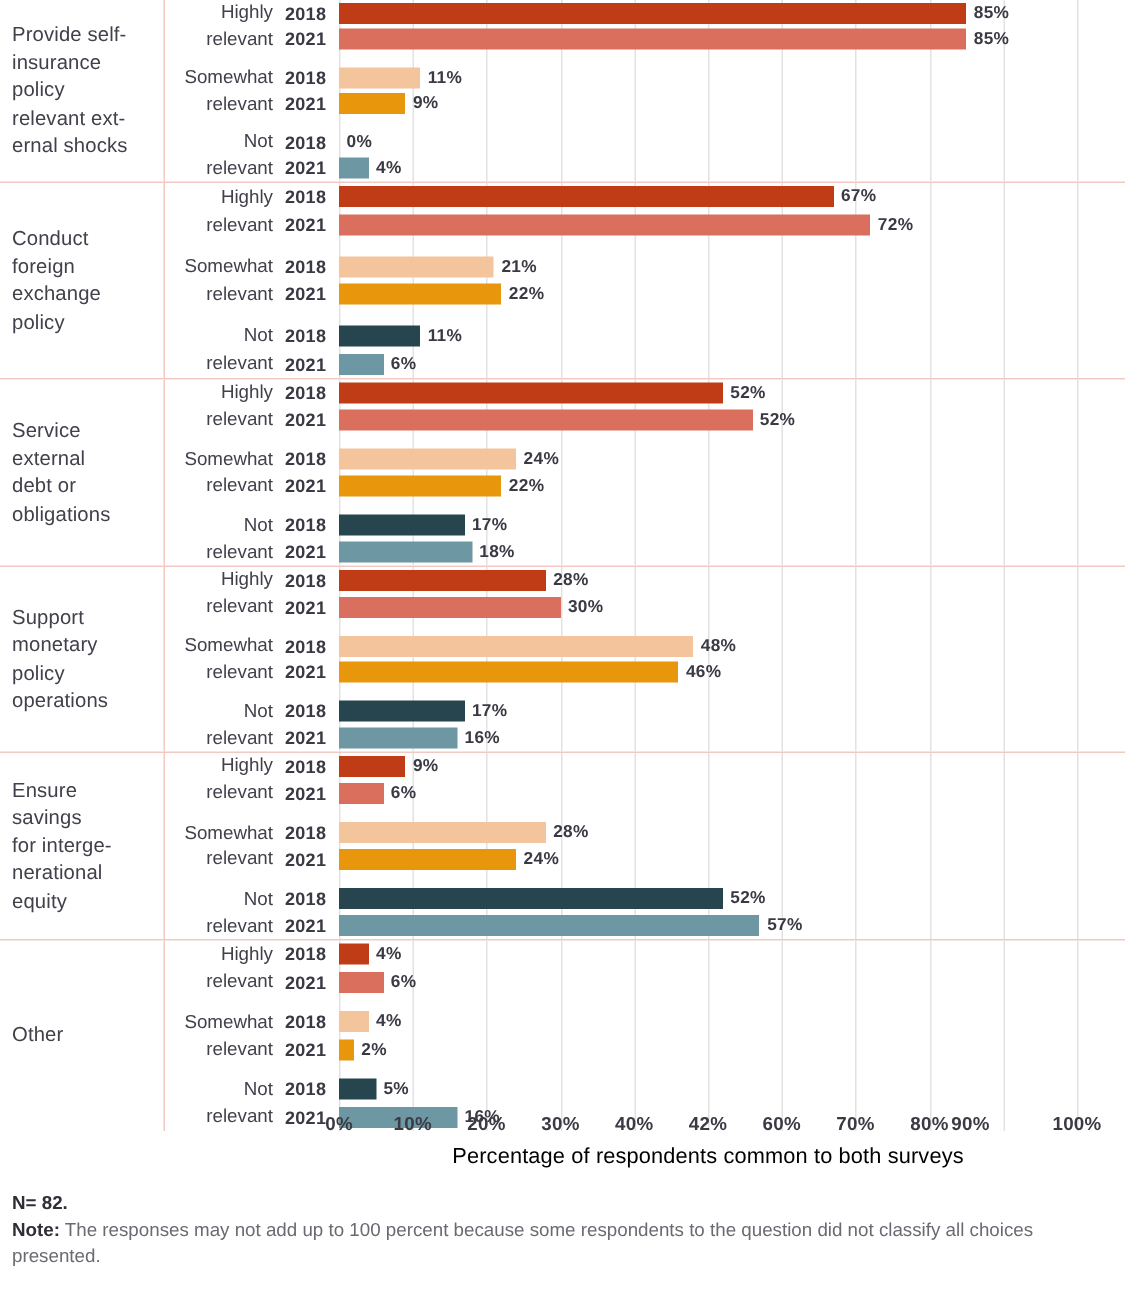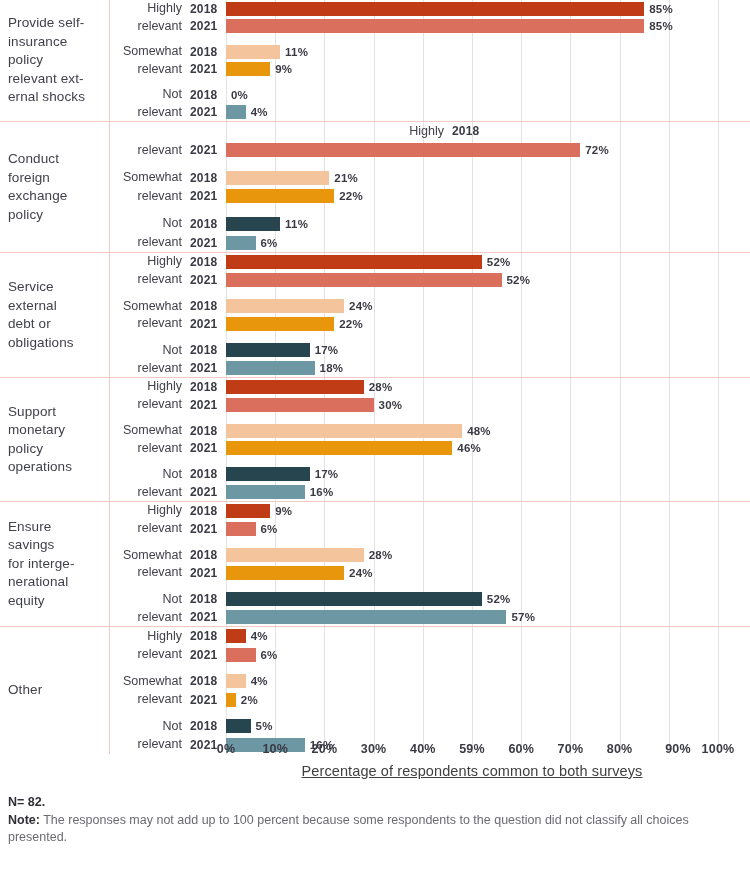--- a/index.html
+++ b/index.html
@@ -161,23 +161,22 @@
     letter-spacing: 0.2px;
   }
 
   .axis-title {
     position: absolute;
     left: 226px;
     top: 763px;
     width: 492px;
     text-align: center;
     font-size: 14.5px;
-    color: #404040;
+    color: #000000;
     letter-spacing: 0.1px;
-    text-decoration: underline;
   }
 
   
   .footnotes {
     position: absolute;
     left: 8px;
     top: 794px;
     width: 735px;
     font-size: 12.5px;
     line-height: 17.5px;
@@ -294,20 +293,24 @@
               <div class="gridline" style="left: 411.2px;"></div>
               <div class="gridline" style="left: 460.4px;"></div>
               <div class="gridline" style="left: 509.6px;"></div>
               <div class="gridline" style="left: 558.8px;"></div>
               <div class="gridline" style="left: 608px;"></div>
             </div>
             <div style="position: relative; height: 100%; display: flex; flex-direction: column; justify-content: center;">
               <div class="row">
                 <div class="row-tier">Highly</div>
                 <div class="row-year">2018</div>
+                <div class="bar-area">
+                  <div class="bar" style="width: 329.64px; background: rgb(191, 60, 23);"></div>
+                  <div class="bar-value">67%</div>
+                </div>
               </div>
               <div class="row">
                 <div class="row-tier">relevant</div>
                 <div class="row-year">2021</div>
                 <div class="bar-area">
                   <div class="bar" style="width: 354.24px; background: rgb(217, 111, 92);"></div>
                   <div class="bar-value">72%</div>
                 </div>
               </div>
               <div class="tier-gap"></div>
@@ -655,25 +658,25 @@
         </div>
       </div>
 
     <div class="axis">
       <div class="axis-inner" id="axis-inner">
           <div class="tick-label" style="left: 0px;">0%</div>
           <div class="tick-label" style="left: 49.2px;">10%</div>
           <div class="tick-label" style="left: 98.4px;">20%</div>
           <div class="tick-label" style="left: 147.6px;">30%</div>
           <div class="tick-label" style="left: 196.8px;">40%</div>
-          <div class="tick-label" style="left: 246px;">59%</div>
+          <div class="tick-label" style="left: 246px;">42%</div>
           <div class="tick-label" style="left: 295.2px;">60%</div>
           <div class="tick-label" style="left: 344.4px;">70%</div>
           <div class="tick-label" style="left: 393.6px;">80%</div>
-          <div class="tick-label" style="left: 452px;">90%</div>
+          <div class="tick-label" style="left: 421px;">90%</div>
           <div class="tick-label" style="left: 492px;">100%</div>
         </div>
     </div>
 
     <div class="axis-title">Percentage of respondents common to both surveys</div>
   </div>
 
   <div class="footnotes">
     <div class="fn-line">
       <span class="fn-strong">N= 82.</span>

